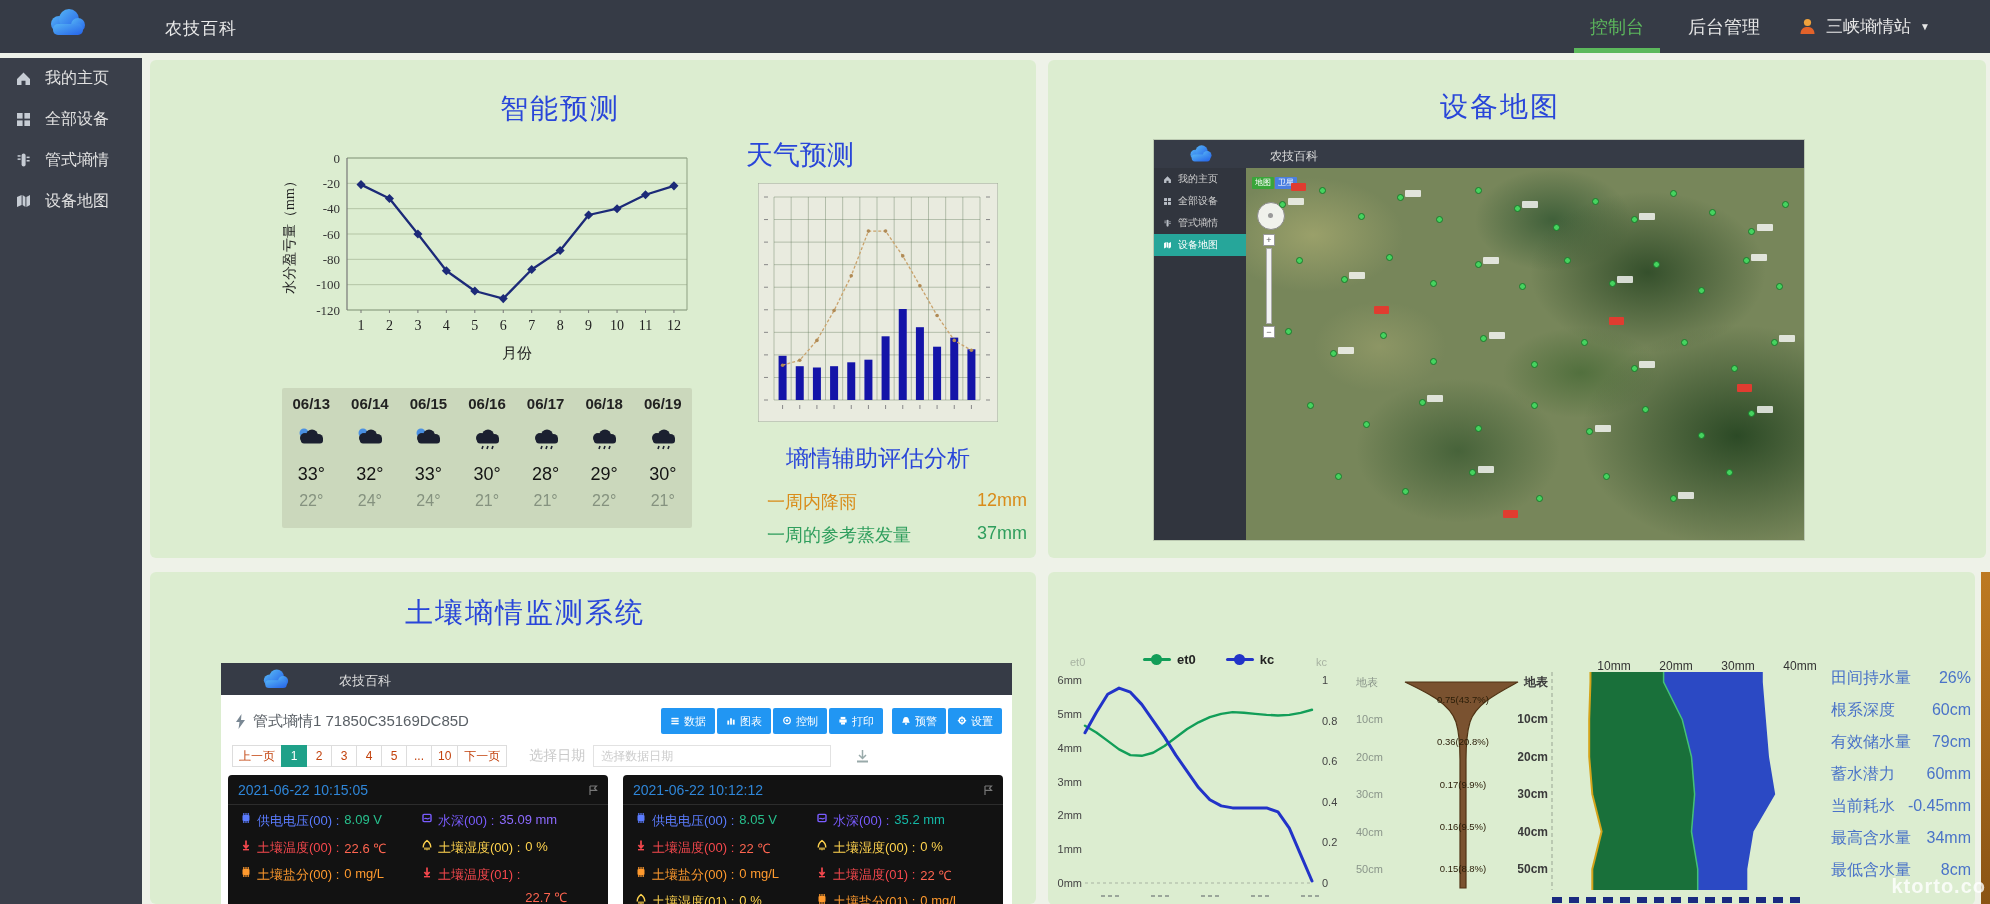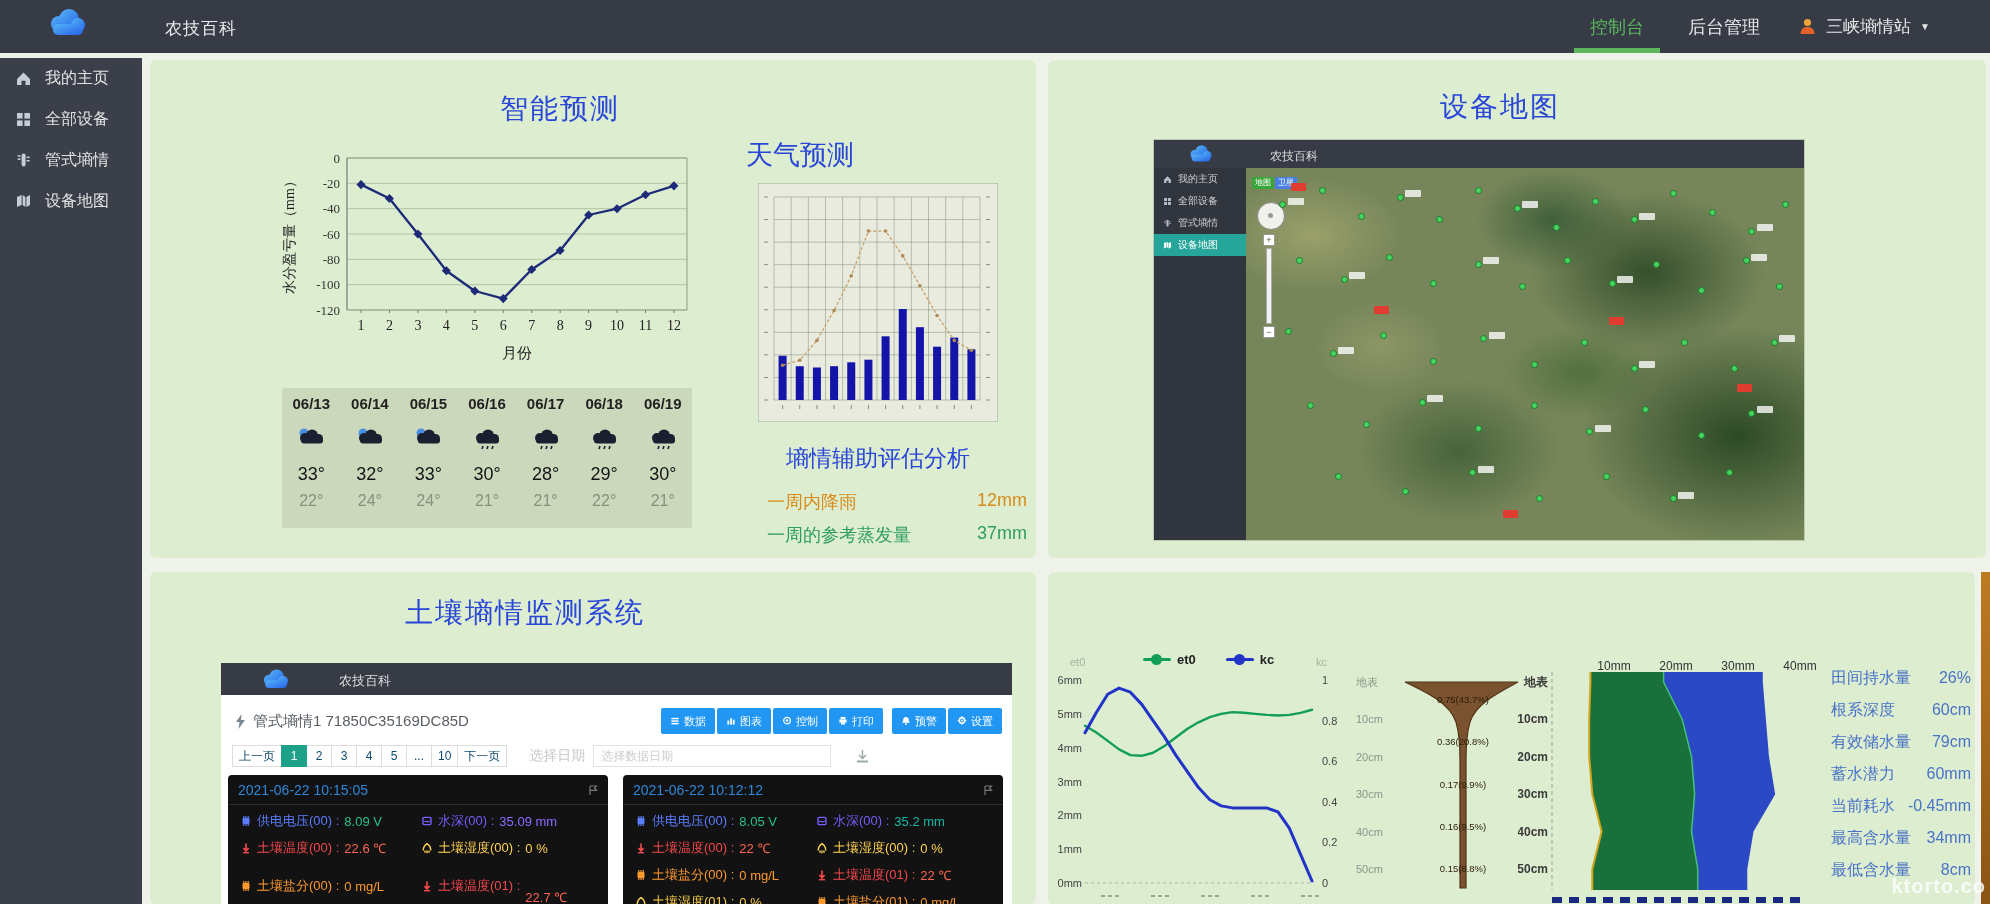--- a/index.html
+++ b/index.html
@@ -79,34 +79,34 @@
   .shot3{position:absolute;left:71px;top:91px;width:791px;height:260px;background:#fff}
   .shot3-nav{position:absolute;left:0;top:0;right:0;height:32px;background:#363b46}
   .shot3-nav .mlogo{position:absolute;left:40px;top:5px}
   .shot3-brand{position:absolute;left:118px;top:9px;color:#ddd;font-size:13px}
   .device-row{position:absolute;top:44px;left:14px;right:10px;height:28px;display:flex;align-items:center}
   .device-name{color:#5a6066;font-size:15px;margin-left:7px}
   .tb-group{display:flex;gap:2px}
   .tb-btn{background:#2196f3;color:#fff;font-size:11px;height:26px;padding:0 9px;border-radius:2px;
           display:flex;align-items:center;gap:4px;cursor:pointer;white-space:nowrap}
   .pager-row{position:absolute;top:81px;left:12px;right:10px;height:24px;display:flex;align-items:center}
-  .page-btn{border:1px solid #ddd;background:#fff;color:#0c4a6e;font-size:12px;height:22px;min-width:26px;
+  .page-btn{border:1px solid #ddd;background:#fff;color:#c2410c;font-size:12px;height:22px;min-width:26px;
             padding:0 6px;display:flex;align-items:center;justify-content:center;margin-left:-1px;cursor:pointer;box-sizing:border-box}
   .page-btn.active{background:#1fa189;border-color:#1fa189;color:#fff;position:relative;z-index:1}
   .date-label{margin-left:22px;color:#c9c9c9;font-size:14px}
   .date-input{margin-left:8px;width:238px;height:22px;border:1px solid #e2e2e2;font-size:12px;padding:0 7px;
               color:#777;font-family:"Liberation Sans",sans-serif;box-sizing:border-box}
   .date-input::placeholder{color:#ccc}
   .dl-icon{margin-left:24px;cursor:pointer}
   .cards{position:absolute;top:112px;left:7px;right:9px;display:flex;gap:15px}
   .card{flex:1;background:#121212;border-radius:4px;height:230px;color:#ddd}
   .card-head{display:flex;justify-content:space-between;align-items:center;padding:7px 10px 6px;
              border-bottom:1px solid #2c2c2c;color:#2f86d8;font-size:14px}
   .card-grid{display:grid;grid-template-columns:1fr 1fr;padding:7px 12px 0;row-gap:9px;column-gap:6px}
-  .srow{display:flex;align-items:center;gap:5px;font-size:13px;white-space:nowrap}
+  .srow{display:flex;gap:5px;font-size:13px;white-space:nowrap}
   
   .legend{position:absolute;left:95px;top:80px;display:flex;gap:30px;align-items:center;
           font-size:13px;font-weight:bold;color:#222}
   .leg-item{display:flex;align-items:center;gap:6px}
   .leg-swatch{width:28px;height:3px;position:relative;border-radius:2px}
   .leg-dot{width:11px;height:11px;border-radius:50%;position:absolute;left:8px;top:-4px}
   .ax-corner{position:absolute;top:84px;font-size:11px;color:#a8b3a2}
   #ax-left{left:22px}
   #ax-right{left:268px}
   #chart-etkc{position:absolute;left:8px;top:100px}

